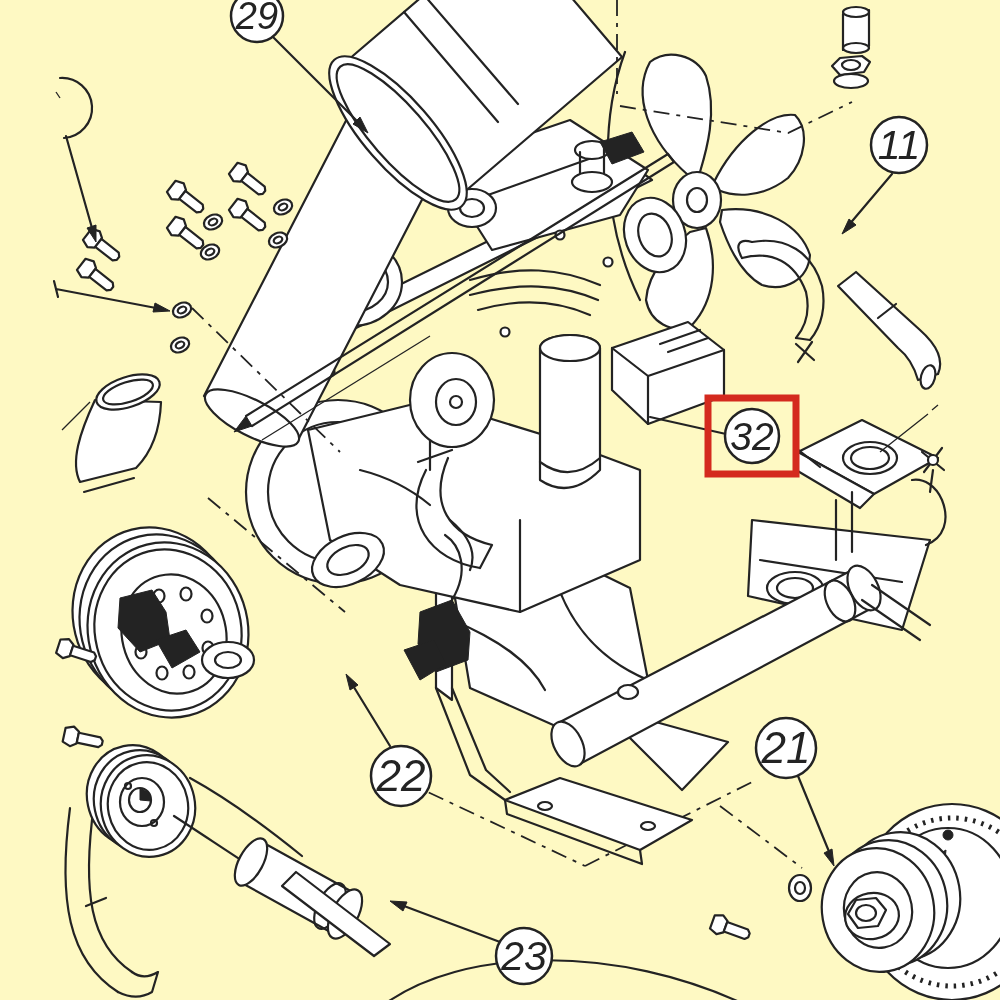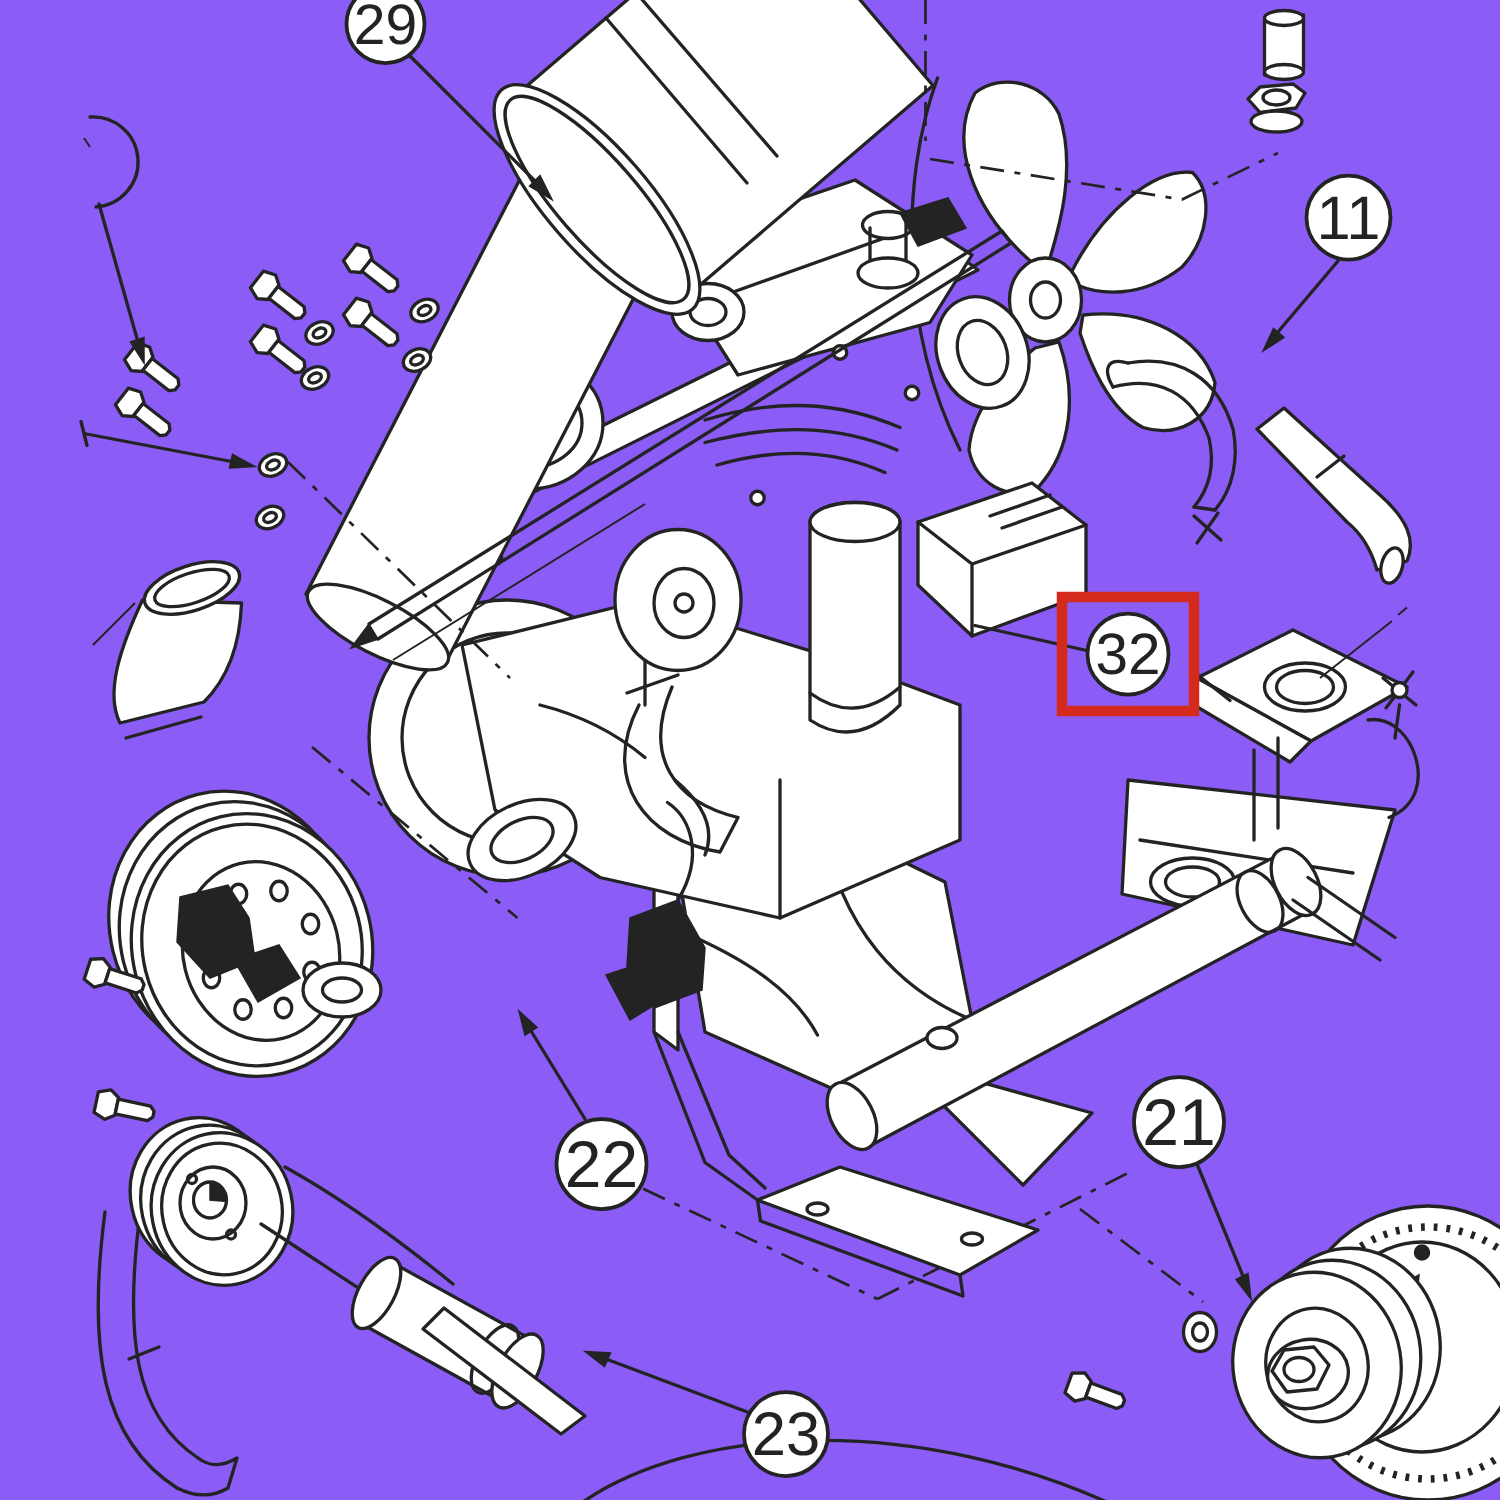--- a/index.html
+++ b/index.html
@@ -1,16 +1,16 @@
 <!DOCTYPE html>
 <html><head>
 <meta charset="utf-8">
 <style>
   html,body{margin:0;padding:0;background:#fff;}
-  #stage{position:relative;width:1000px;height:1000px;background:#8b5cf6;overflow:hidden;}
+  #stage{position:relative;width:1000px;height:1000px;background:#fef9c3;overflow:hidden;font-style:italic;}
   svg{display:block;}
   svg *{vector-effect:non-scaling-stroke;}
   .ln{fill:none;stroke:#232323;stroke-width:2.2;stroke-linecap:round;stroke-linejoin:round;}
   .fw{fill:#ffffff;stroke:#232323;stroke-width:2.2;stroke-linejoin:round;}
   .blk{fill:#232323;stroke:#232323;stroke-width:1;}
   .thin{fill:none;stroke:#232323;stroke-width:1.3;}
   .dash{fill:none;stroke:#232323;stroke-width:1.8;stroke-dasharray:16 7 4 7;}
   .callout-text{font-family:"Liberation Sans",sans-serif;fill:#232323;}
 </style>
 </head>

